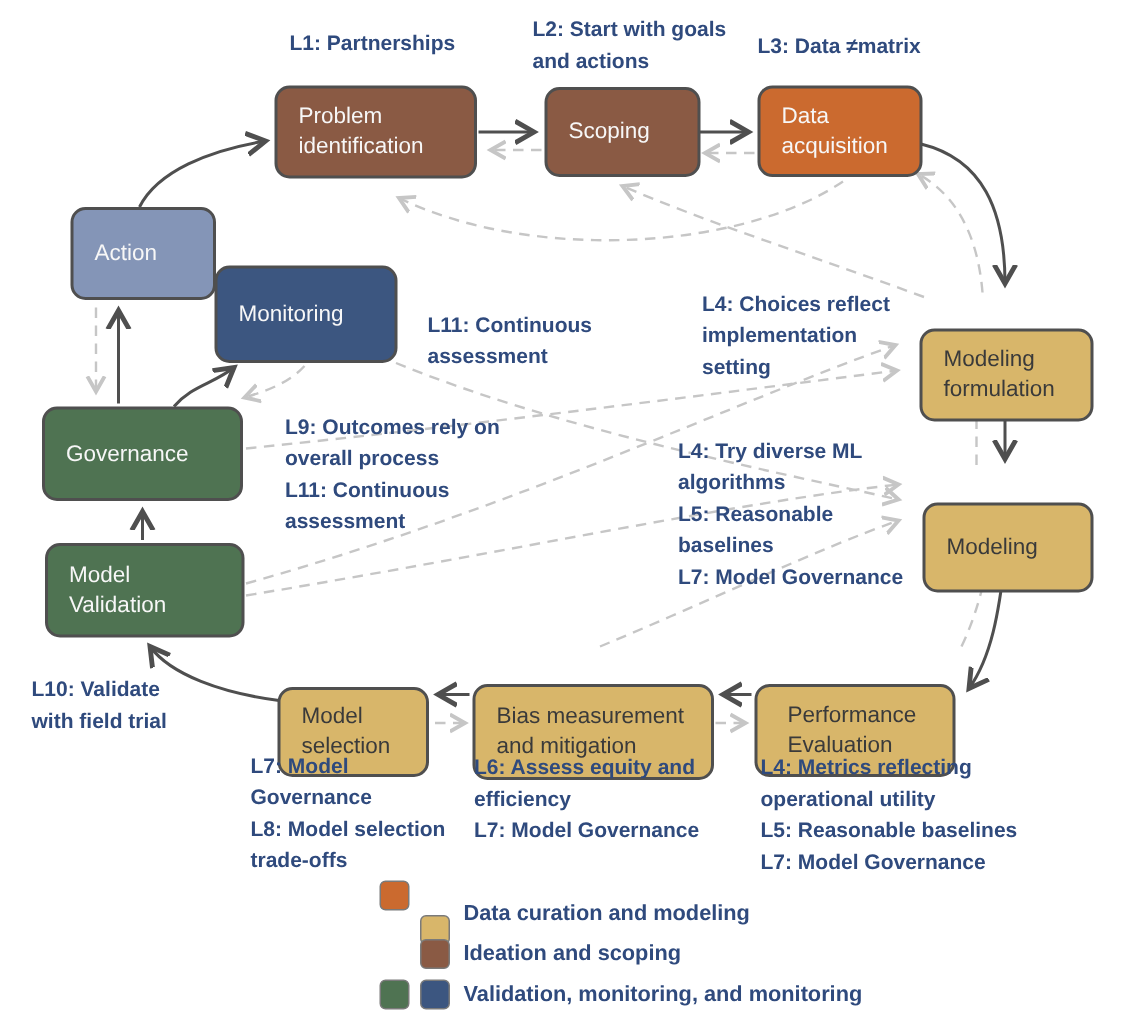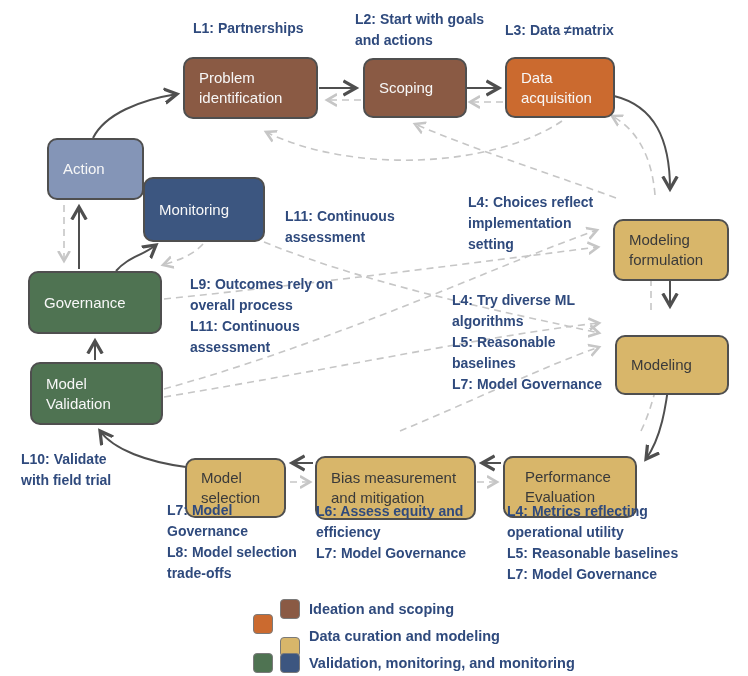--- a/index.html
+++ b/index.html
@@ -125,30 +125,30 @@
 efficiency
 L7: Model Governance</div>
 <div class="annot" style="left:507px;top:501px;">L4: Metrics reflecting
 operational utility
 L5: Reasonable baselines
 L7: Model Governance</div>
 
 <div id="legend">
   <div class="legend-row">
     <div class="swatch-area">
-      <span class="swatch c-brown"></span>
-    </div>
-    <span class="legend-label">Ideation and scoping</span>
-  </div>
-  <div class="legend-row">
-    <div class="swatch-area">
       <span class="swatch c-orange"></span>
       <span class="swatch c-tan"></span>
     </div>
     <span class="legend-label">Data curation and modeling</span>
+  </div>
+  <div class="legend-row">
+    <div class="swatch-area">
+      <span class="swatch c-brown"></span>
+    </div>
+    <span class="legend-label">Ideation and scoping</span>
   </div>
   <div class="legend-row">
     <div class="swatch-area">
       <span class="swatch c-green"></span>
       <span class="swatch c-blue"></span>
     </div>
     <span class="legend-label">Validation, monitoring, and monitoring</span>
   </div>
 </div>
 

